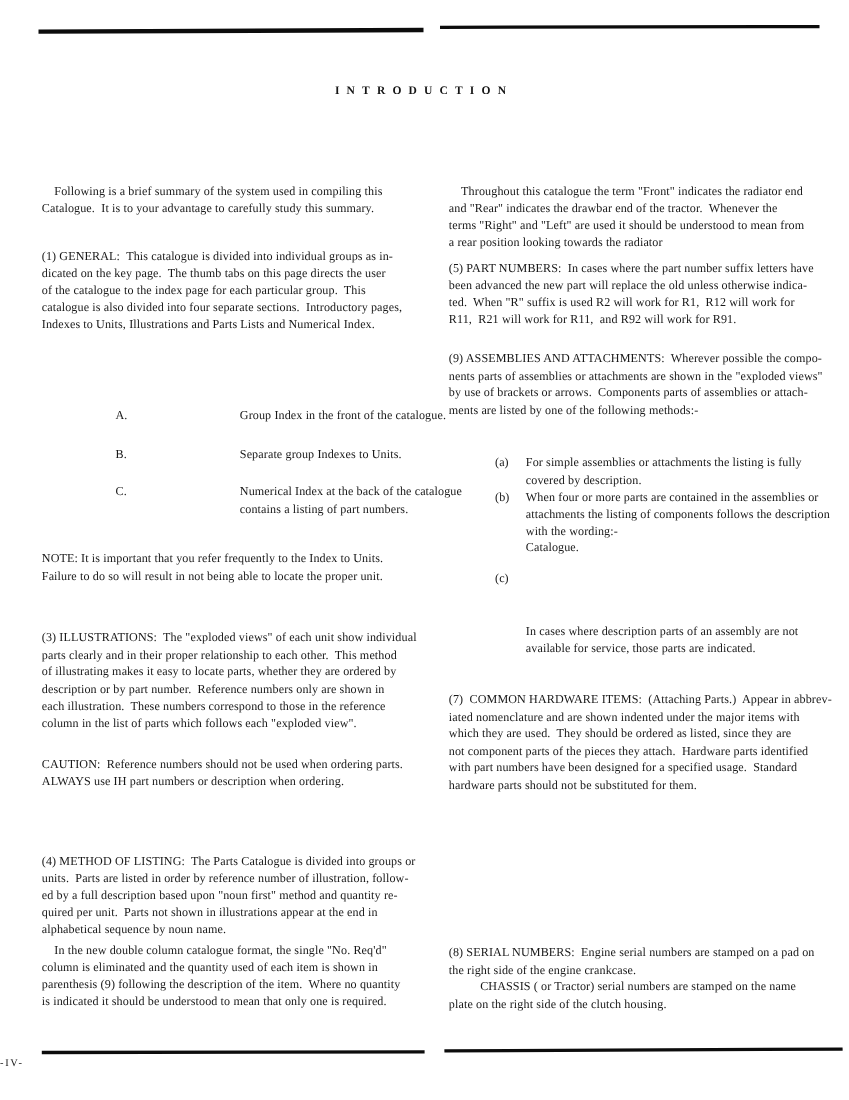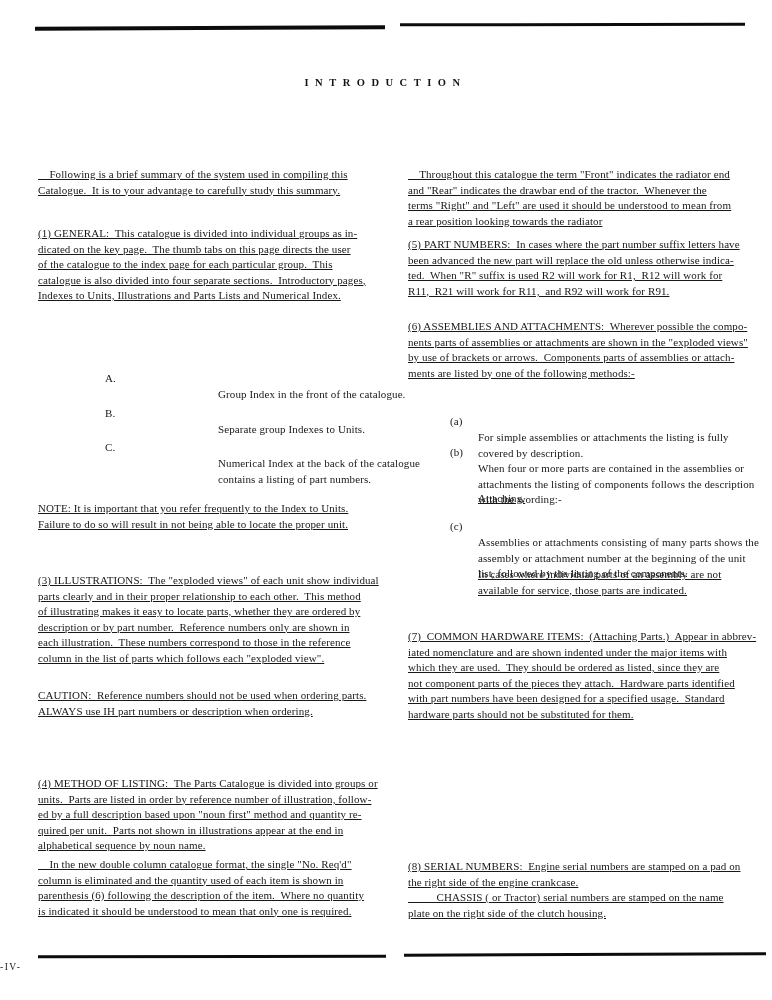--- a/index.html
+++ b/index.html
@@ -51,32 +51,31 @@
   }
   .col-left  { left: 38px;  width: 362px; }
   .col-right { left: 408px; width: 360px; }
   .block {
     position: absolute;
     left: 0;
     white-space: pre;
     font-size: 11px;
     line-height: 15.5px;
     letter-spacing: 0.1px;
-    text-decoration: underline;
   }
   .list-row {
     position: absolute;
     left: 0;
     display: flex;
     font-size: 11px;
     line-height: 15.5px;
     letter-spacing: 0.1px;
   }
   .list-row .marker { white-space: pre; flex: 0 0 auto; }
-  .list-row .list-text { white-space: pre; margin-top: 16px; }
+  .list-row .list-text { white-space: pre; }
   .idx-row  .marker { margin-left: 67px; width: 113px; }
   .meth-row .marker { margin-left: 42px; width: 28px; }
   .indent-block { left: 70px; }
 </style>
 </head>
 <body>
 
 <div class="page">
 
   <div class="rule rule-top-left"></div>
@@ -117,60 +116,57 @@
 column in the list of parts which follows each "exploded view".</div>
     <div class="block" style="top:688px">CAUTION:  Reference numbers should not be used when ordering parts.
 ALWAYS use IH part numbers or description when ordering.</div>
     <div class="block" style="top:776px">(4) METHOD OF LISTING:  The Parts Catalogue is divided into groups or
 units.  Parts are listed in order by reference number of illustration, follow-
 ed by a full description based upon "noun first" method and quantity re-
 quired per unit.  Parts not shown in illustrations appear at the end in
 alphabetical sequence by noun name.</div>
     <div class="block" style="top:857px">    In the new double column catalogue format, the single "No. Req'd"
 column is eliminated and the quantity used of each item is shown in
-parenthesis (6) following the description of the item.  Where no quantity
+parenthesis (9) following the description of the item.  Where no quantity
 is indicated it should be understood to mean that only one is required.</div>
   </div>
 
   <div class="col col-right">
     <div class="block" style="top:167px">    Throughout this catalogue the term "Front" indicates the radiator end
 and "Rear" indicates the drawbar end of the tractor.  Whenever the
 terms "Right" and "Left" are used it should be understood to mean from
 a rear position looking towards the radiator</div>
     <div class="block" style="top:237px">(5) PART NUMBERS:  In cases where the part number suffix letters have
 been advanced the new part will replace the old unless otherwise indica-
 ted.  When "R" suffix is used R2 will work for R1,  R12 will work for
 R11,  R21 will work for R11,  and R92 will work for R91.</div>
-    <div class="block" style="top:319px">(6) ASSEMBLIES AND ATTACHMENTS:  Wherever possible the compo-
+    <div class="block" style="top:319px">(9) ASSEMBLIES AND ATTACHMENTS:  Wherever possible the compo-
 nents parts of assemblies or attachments are shown in the "exploded views"
 by use of brackets or arrows.  Components parts of assemblies or attach-
 ments are listed by one of the following methods:-</div>
 
     <div class="list-row meth-row" style="top:414px">
       <span class="marker">(a)</span>
       <span class="list-text">For simple assemblies or attachments the listing is fully
 covered by description.</span>
     </div>
     <div class="list-row meth-row" style="top:445px">
       <span class="marker">(b)</span>
       <span class="list-text">When four or more parts are contained in the assemblies or
 attachments the listing of components follows the description
 with the wording:-</span>
     </div>
 
-    <div class="block indent-block" style="top:491px">Attaching.</div>
+    <div class="block indent-block" style="top:491px">Catalogue.</div>
 
     <div class="list-row meth-row" style="top:519px">
       <span class="marker">(c)</span>
-      <span class="list-text">Assemblies or attachments consisting of many parts shows the
-assembly or attachment number at the beginning of the unit
-list, followed by the listing of the components.</span>
     </div>
 
-    <div class="block indent-block" style="top:567px">In cases where individual parts of an assembly are not
+    <div class="block indent-block" style="top:567px">In cases where description parts of an assembly are not
 available for service, those parts are indicated.</div>
     <div class="block" style="top:629px">(7)  COMMON HARDWARE ITEMS:  (Attaching Parts.)  Appear in abbrev-
 iated nomenclature and are shown indented under the major items with
 which they are used.  They should be ordered as listed, since they are
 not component parts of the pieces they attach.  Hardware parts identified
 with part numbers have been designed for a specified usage.  Standard
 hardware parts should not be substituted for them.</div>
     <div class="block" style="top:859px">(8) SERIAL NUMBERS:  Engine serial numbers are stamped on a pad on
 the right side of the engine crankcase.
           CHASSIS ( or Tractor) serial numbers are stamped on the name

